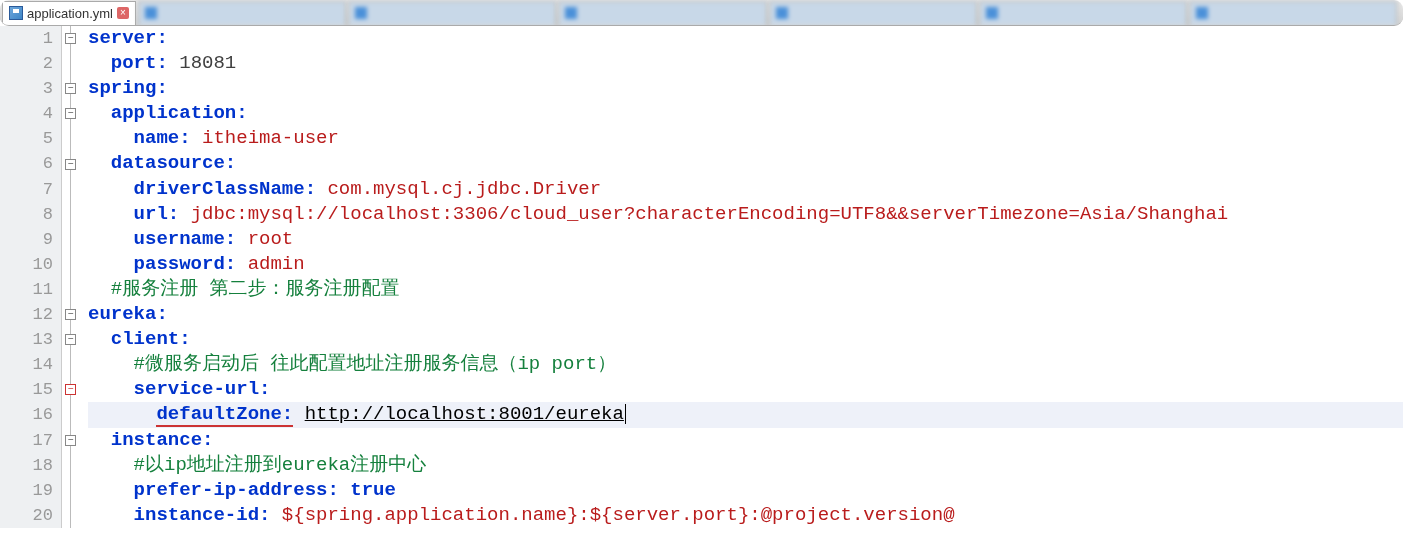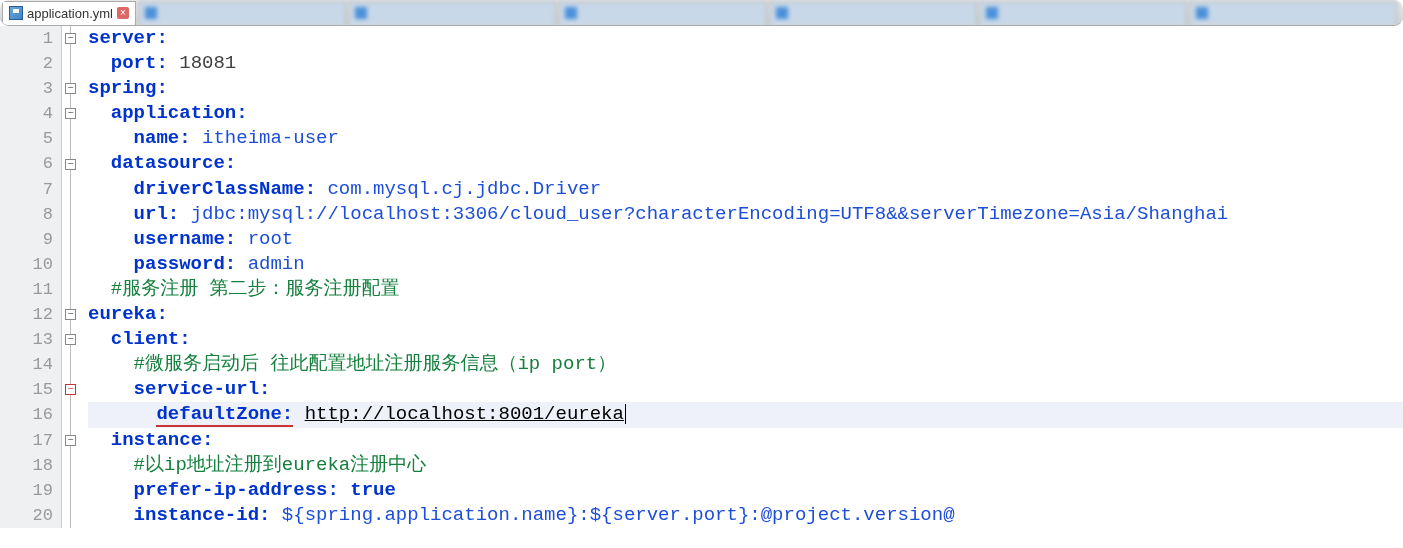--- a/index.html
+++ b/index.html
@@ -132,21 +132,21 @@
     .code .line {
       height: 25.1px;
       line-height: 25.1px;
       white-space: pre;
     }
     .line.current {
       background: #eef1f9;
     }
     .kw { color: #0033cc; font-weight: bold; }
     .num { color: #404040; }
-    .plain { color: #1d4ed8; }
+    .plain { color: #b91c1c; }
     .comment { color: #15803d; }
     .url { color: #000; text-decoration: underline; }
     .caret {
       display: inline-block;
       width: 1px;
       height: 20px;
       background: #000;
       vertical-align: middle;
       margin-left: 1px;
     }

